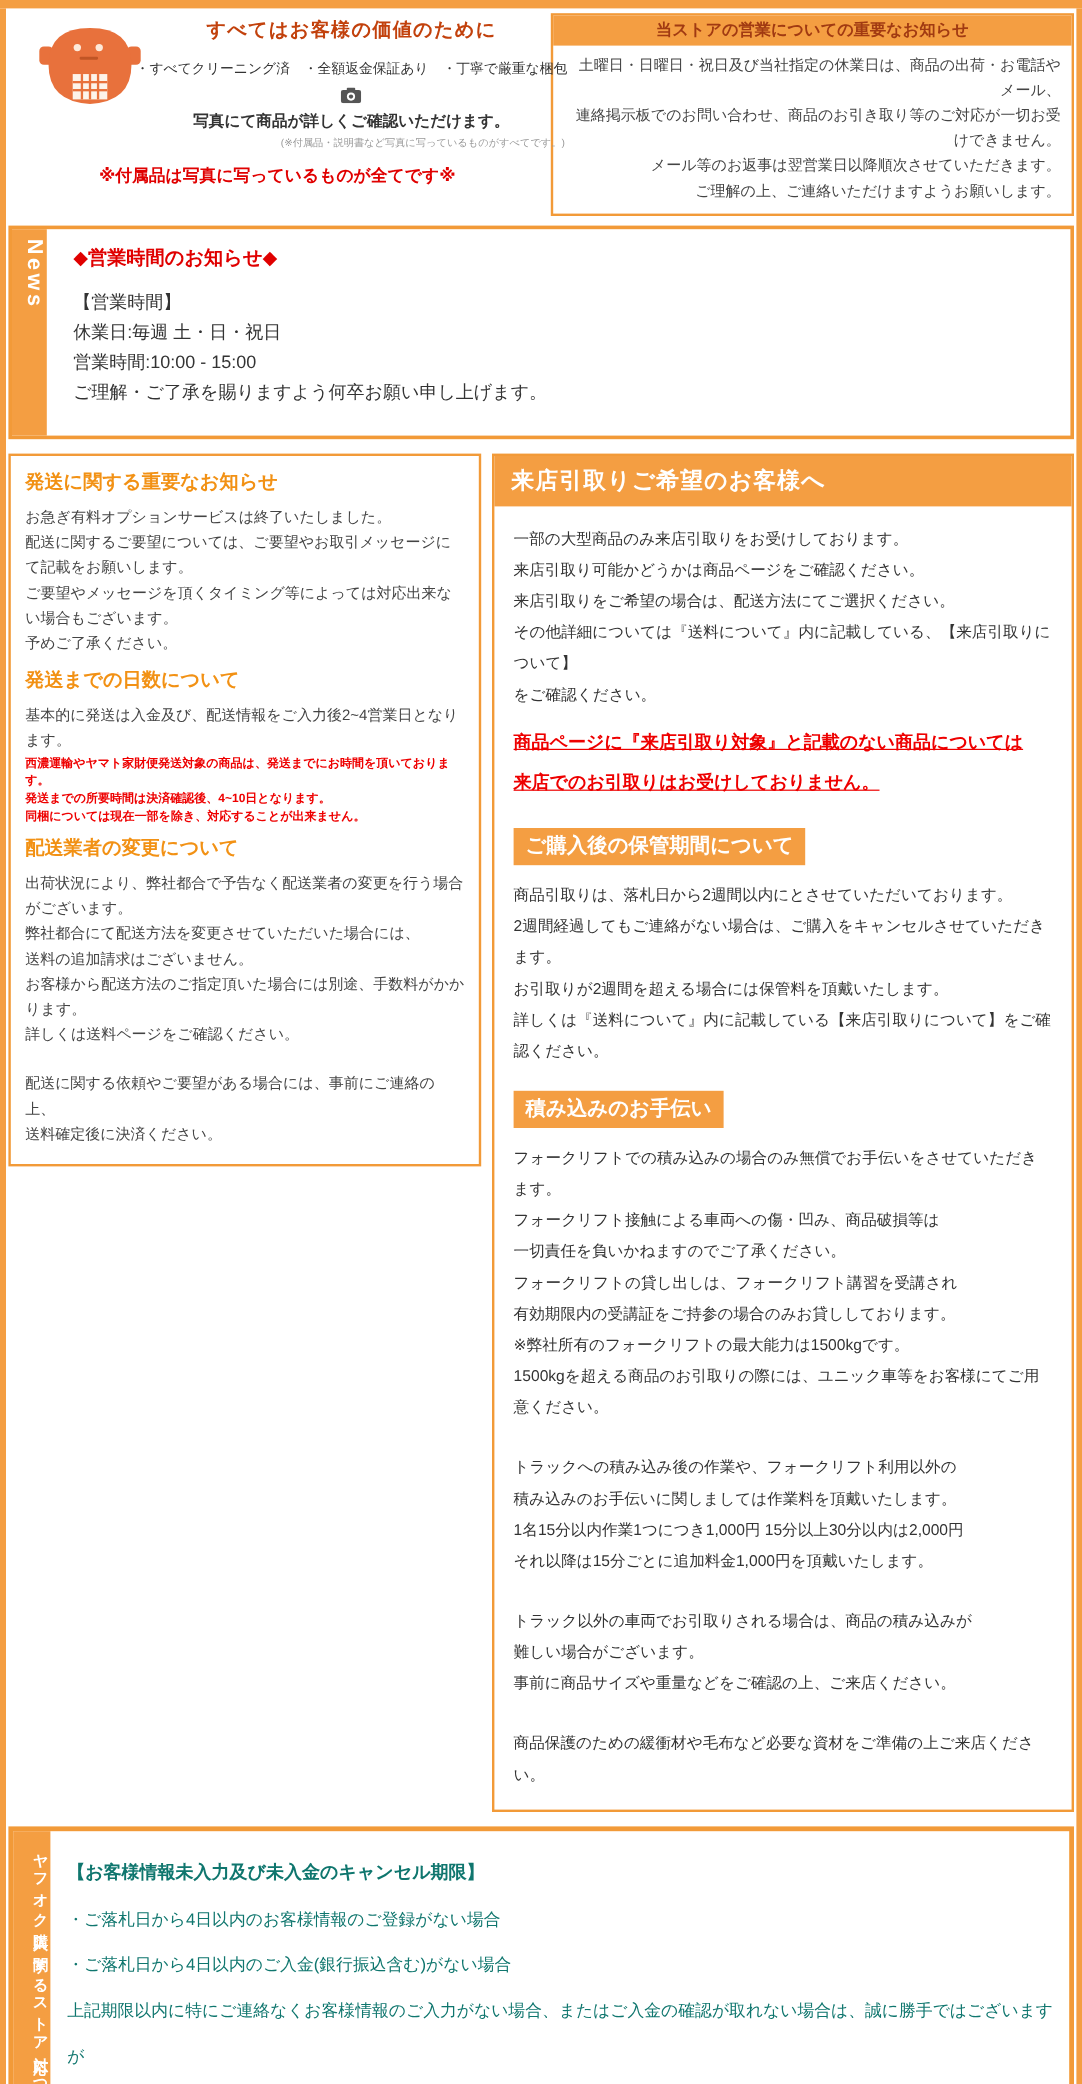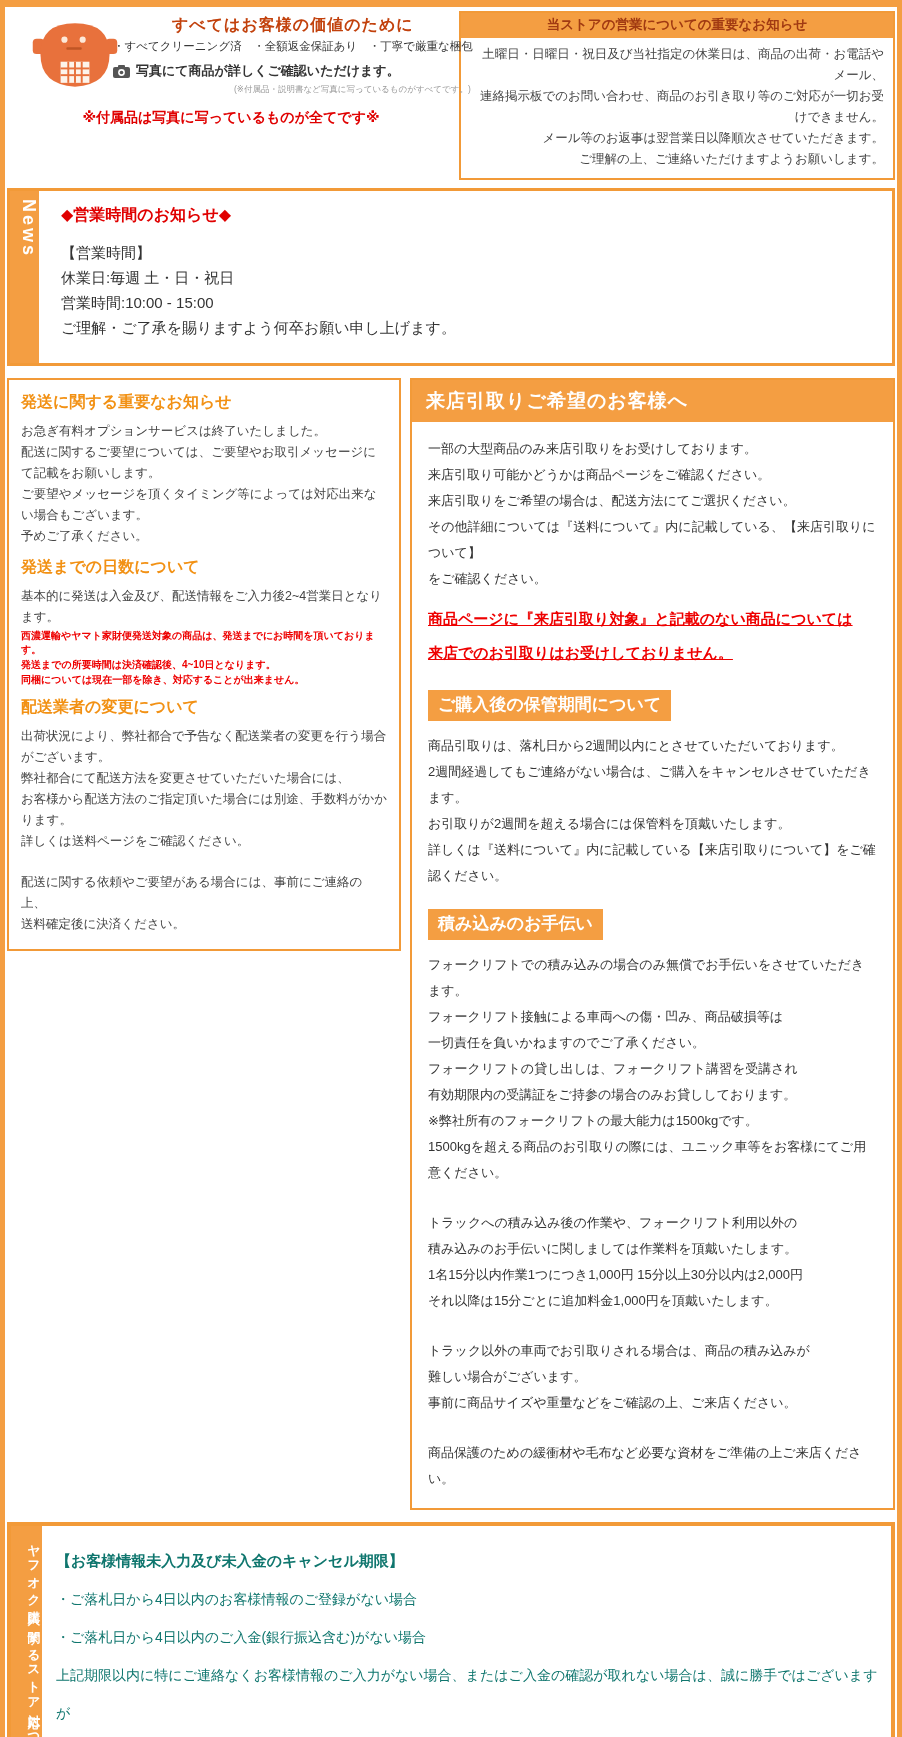--- a/index.html
+++ b/index.html
@@ -18,22 +18,22 @@
   .top-bar{height:7px;background:var(--accent);}
   .frame{border-left:5px solid var(--accent);border-right:5px solid var(--accent);padding:4px 2px 0 2px;}
 
   
   .header-row{display:flex;align-items:flex-start;}
   .brand{width:448px;padding:2px 6px 0 6px;position:relative;}
   .brand-top{display:flex;}
   .brand-logo{width:100px;flex:0 0 100px;padding:4px 0 0 14px;}
   .brand-text{flex:1;text-align:center;padding-top:2px;}
   .brand-title{font-size:16px;font-weight:bold;color:#c2410c;letter-spacing:1px;}
-  .brand-features{font-size:11.5px;color:#333;margin-top:3px;white-space:nowrap;}
-  .brand-photo{font-size:13px;font-weight:bold;color:#333;margin-top:8px;display:flex;align-items:center;justify-content:flex-start;gap:6px;}
+  .brand-features{font-size:11.5px;color:#333;margin-top:14px;white-space:nowrap;}
+  .brand-photo{font-size:13px;font-weight:bold;color:#333;margin-top:8px;display:flex;align-items:center;justify-content:flex-start;gap:6px;flex-direction:column;}
   .brand-note{font-size:8.5px;color:#999;text-align:right;margin-top:4px;padding-right:2px;}
   .brand-red{font-size:14px;color:var(--red);text-align:center;margin-top:12px;font-weight:bold;}
   .notice-box{flex:1;border:2px solid var(--accent-border);margin-left:4px;}
   .notice-title{background:var(--accent);color:var(--dark-red);font-weight:bold;font-size:13.5px;text-align:center;padding:3px 0 4px;}
   .notice-body{padding:6px 9px 8px;text-align:right;}
   .notice-line{font-size:12.5px;color:#444;line-height:21px;}
 
   
   .news-box{display:flex;border:3px solid var(--accent-border);margin-top:8px;min-height:178px;}
   .v-tab{background:var(--accent);color:#fff;font-weight:bold;writing-mode:vertical-rl;text-align:left;flex:0 0 auto;}
@@ -144,20 +144,21 @@
 
         <div class="ship-heading">発送までの日数について</div>
         <div class="ship-line">基本的に発送は入金及び、配送情報をご入力後2~4営業日となります。</div>
         <div class="ship-red">西濃運輸やヤマト家財便発送対象の商品は、発送までにお時間を頂いております。</div>
         <div class="ship-red">発送までの所要時間は決済確認後、4~10日となります。</div>
         <div class="ship-red">同梱については現在一部を除き、対応することが出来ません。</div>
 
         <div class="ship-heading">配送業者の変更について</div>
         <div class="ship-line">出荷状況により、弊社都合で予告なく配送業者の変更を行う場合がございます。</div>
         <div class="ship-line">弊社都合にて配送方法を変更させていただいた場合には、</div>
+        <div class="ship-line">送料の追加請求はございません。</div>
         <div class="ship-line">お客様から配送方法のご指定頂いた場合には別途、手数料がかかります。</div>
         <div class="ship-line">詳しくは送料ページをご確認ください。</div>
         <div class="ship-gap"></div>
         <div class="ship-line">配送に関する依頼やご要望がある場合には、事前にご連絡の上、</div>
         <div class="ship-line">送料確定後に決済ください。</div>
       </div>
 
       <div class="col-right">
         <div class="pickup-title">来店引取りご希望のお客様へ</div>
         <div class="pickup-body">

